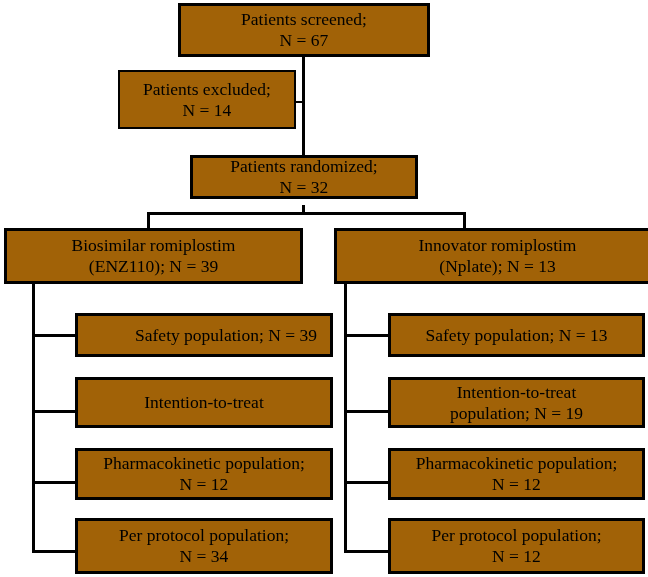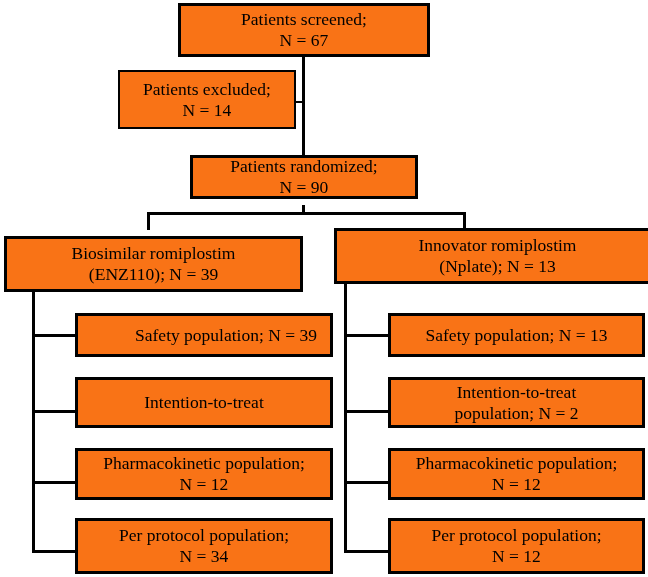--- a/index.html
+++ b/index.html
@@ -12,21 +12,21 @@
     width: 648px;
     height: 577px;
     background: #ffffff;
     font-family: "Liberation Serif", "DejaVu Serif", serif;
     color: #000000;
     overflow: hidden;
   }
   .node {
     position: absolute;
     box-sizing: border-box;
-    background: #f97316;
+    background: #a16207;
     border: 3px solid #000000;
     display: flex;
     flex-direction: column;
     align-items: center;
     justify-content: center;
     text-align: center;
     line-height: 1.18;
     font-size: 17.5px;
     z-index: 3;
   }
@@ -77,24 +77,24 @@
     <span class="ln">N = 67</span>
   </div>
 
   <div class="node thin" style="left:118px; top:70px; width:178px; height:59px;">
     <span class="ln">Patients excluded;</span>
     <span class="ln">N = 14</span>
   </div>
 
   <div class="node" style="left:190px; top:155px; width:228px; height:44px;">
     <span class="ln">Patients randomized;</span>
-    <span class="ln">N = 90</span>
+    <span class="ln">N = 32</span>
   </div>
 
-  <div class="node" style="left:4px; top:228px; width:299px; height:56px;margin-top:8px;">
+  <div class="node" style="left:4px; top:228px; width:299px; height:56px;">
     <span class="ln">Biosimilar romiplostim</span>
     <span class="ln">(ENZ110); N = 39</span>
   </div>
 
   <div class="node" style="left:334px; top:228px; width:327px; height:56px;">
     <span class="ln">Innovator romiplostim</span>
     <span class="ln">(Nplate); N = 13</span>
   </div>
 
   <div class="node" style="left:75px; top:313px; width:258px; height:44px;padding-left:44px;">
@@ -114,21 +114,21 @@
     <span class="ln">Per protocol population;</span>
     <span class="ln">N = 34</span>
   </div>
 
   <div class="node" style="left:388px; top:313px; width:257px; height:44px;">
     <span class="ln">Safety population; N = 13</span>
   </div>
 
   <div class="node" style="left:388px; top:377px; width:257px; height:51px;">
     <span class="ln">Intention-to-treat</span>
-    <span class="ln">population; N = 2</span>
+    <span class="ln">population; N = 19</span>
   </div>
 
   <div class="node" style="left:388px; top:448px; width:257px; height:52px;">
     <span class="ln">Pharmacokinetic population;</span>
     <span class="ln">N = 12</span>
   </div>
 
   <div class="node" style="left:388px; top:518px; width:257px; height:56px;">
     <span class="ln">Per protocol population;</span>
     <span class="ln">N = 12</span>

